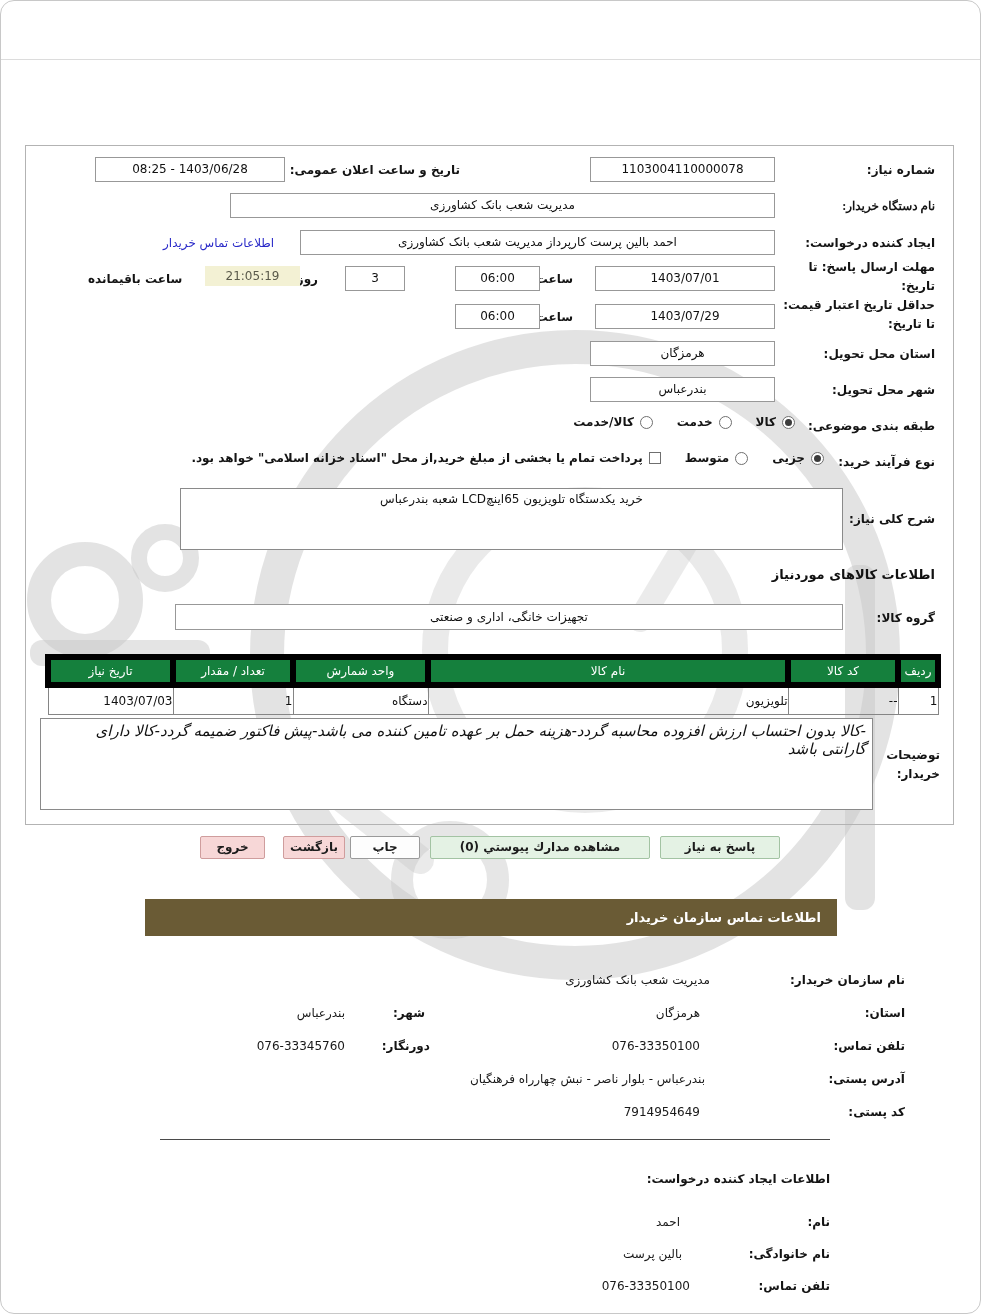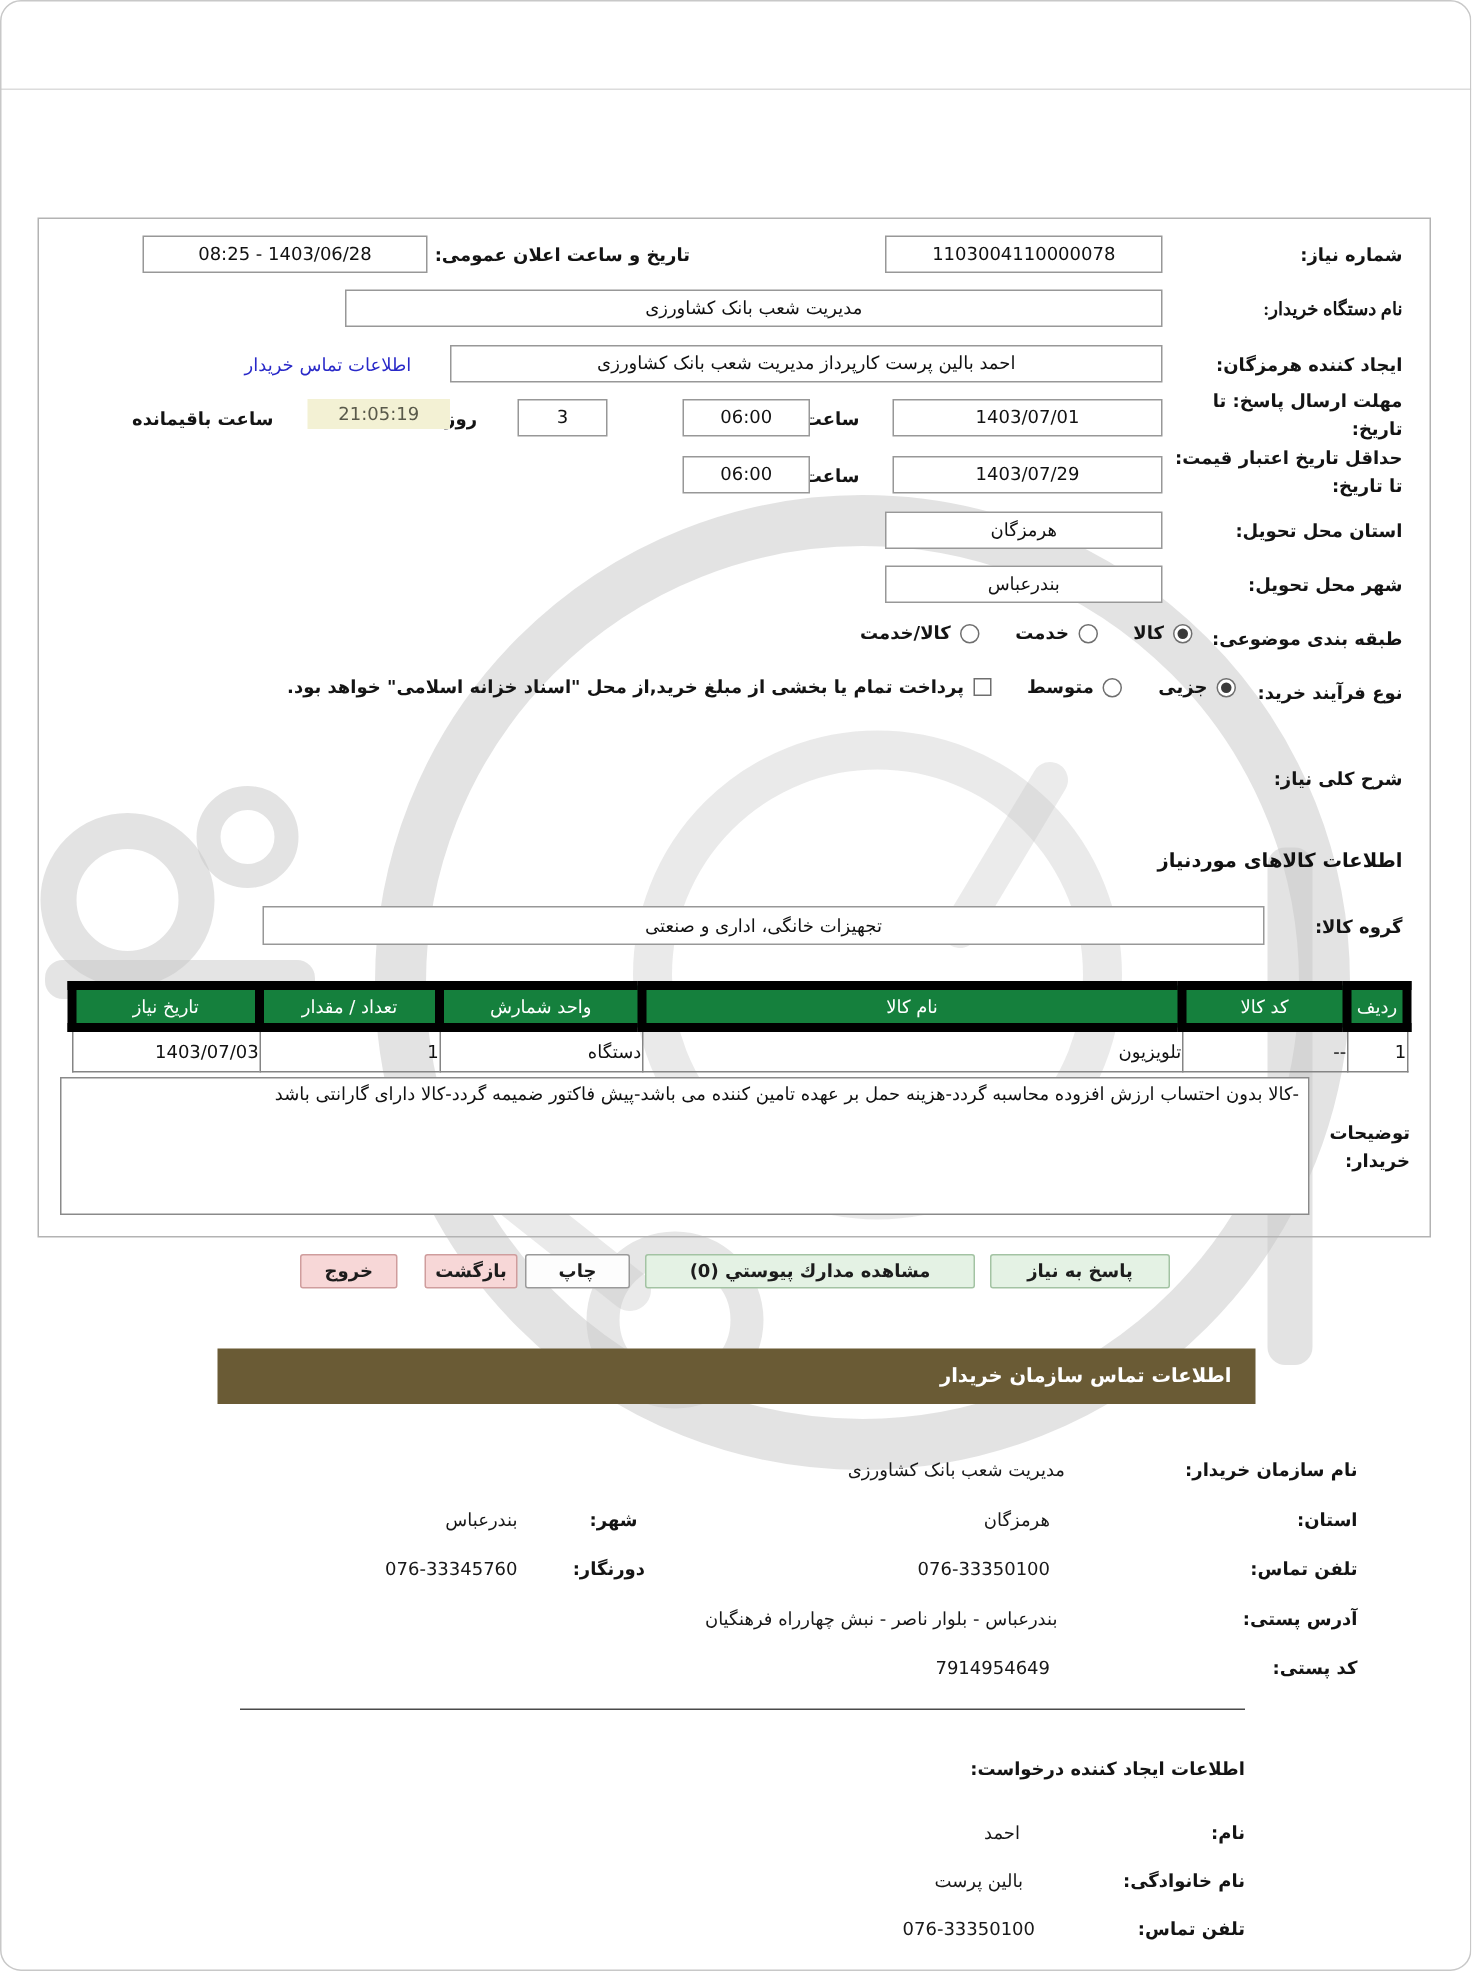--- a/index.html
+++ b/index.html
@@ -14,21 +14,21 @@
   .bar { position:absolute; height:37px; background:#6a5b35; color:#ffffff; font-size:13px; font-weight:bold;
          display:flex; align-items:center; padding:0 16px; }
   .form-box { position:absolute; border:1px solid #b3b3b3; background:transparent; }
   .lbl { position:absolute; font-size:12px; font-weight:bold; color:#141414; white-space:nowrap;text-align:center; }
   .lbl.wrap { white-space:normal; text-align:right; line-height:1.55; }
   .input { position:absolute; height:25px; line-height:23px; border:1px solid #989898; background:#ffffff;
            text-align:center; font-size:12px; color:#111; overflow:hidden; }
   .ta { position:absolute; border:1px solid #8a8a8a; background:#ffffff; font-size:12px; color:#111;
         padding:3px 6px; overflow:hidden; }
   .ta.center { text-align:center; }
-  .ta.small { font-size:12px; }
+  .ta.small { font-size:15px;font-style:italic; }
   .link { position:absolute; font-size:12px; color:#2929c8; white-space:nowrap; cursor:pointer; }
   .countdown { position:absolute; background:#f3f1d4; font-size:12px; color:#59594a; text-align:center;
                height:20px; line-height:20px; }
   .radio-group { position:absolute; display:flex; align-items:center; gap:24px; }
   .radio-item { display:flex; align-items:center; gap:6px; font-size:12px; font-weight:bold; color:#141414; cursor:pointer; white-space:nowrap; }
   .radio { width:13px; height:13px; border:1px solid #6f6f6f; border-radius:50%; background:#fff; position:relative; flex:0 0 auto; }
   .radio.checked::after { content:""; position:absolute; inset:2px; background:#3b3b3b; border-radius:50%; }
   .checkbox { width:12px; height:12px; border:1px solid #6f6f6f; background:#fff; flex:0 0 auto; }
   .btn { position:absolute; height:23px; line-height:21px; text-align:center; font-size:12px; font-weight:bold;
          border-radius:2px; cursor:pointer; color:#1c1c1c; white-space:nowrap; }
@@ -71,21 +71,21 @@
   <div class="form-box" style="left:25px; top:145px; width:929px; height:680px;"></div>
 
   <div class="lbl" style="top:163px; right:46px;">شماره نیاز:</div>
   <div class="input" style="left:590px; top:157px; width:185px;"><span class="ltr">1103004110000078</span></div>
   <div class="lbl" style="top:163px; right:521px;">تاریخ و ساعت اعلان عمومی:</div>
   <div class="input" style="left:95px; top:157px; width:190px;"><span class="ltr">08:25 - 1403/06/28</span></div>
 
   <div class="lbl" style="top:199px; right:46px;font-family:Liberation Serif, serif;">نام دستگاه خریدار:</div>
   <div class="input" style="left:230px; top:193px; width:545px;"><span>مدیریت شعب بانک کشاورزی</span></div>
 
-  <div class="lbl" style="top:236px; right:46px;">ایجاد کننده هرمزگان:</div>
+  <div class="lbl" style="top:236px; right:46px;">ایجاد کننده درخواست:</div>
   <div class="input" style="left:300px; top:230px; width:475px;"><span>احمد بالین پرست کارپرداز مدیریت شعب بانک کشاورزی</span></div>
   <div class="link" style="left:163px; top:236px;">اطلاعات تماس خریدار</div>
 
   <div class="lbl wrap" style="top:258px; right:46px; width:130px;">مهلت ارسال پاسخ: تا تاریخ:</div>
   <div class="input" style="left:595px; top:266px; width:180px;"><span class="ltr">1403/07/01</span></div>
   <div class="lbl" style="top:272px; right:408px;">ساعت</div>
   <div class="input" style="left:455px; top:266px; width:85px;"><span class="ltr">06:00</span></div>
   <div class="input" style="left:345px; top:266px; width:60px;"><span class="ltr">3</span></div>
   <div class="lbl" style="top:272px; right:663px;">روز</div>
   <div class="countdown" style="left:205px; top:266px; width:95px;"><span class="ltr">21:05:19</span></div>
@@ -129,20 +129,21 @@
       <span class="radio"></span>
       <span>متوسط</span>
     </label>
     <label class="radio-item">
       <span class="checkbox"></span>
       <span>پرداخت تمام یا بخشی از مبلغ خرید,از محل "اسناد خزانه اسلامی" خواهد بود.</span>
     </label>
   </div>
 
   <div class="lbl" style="top:512px; right:46px;">شرح کلی نیاز:</div>
+  <div class="ta center" style="left:180px; top:488px; width:663px; height:62px;"><span>خرید یکدستگاه تلویزیون 65اینچLCD شعبه بندرعباس</span></div>
 
   <div class="title" style="top:567px; right:46px;">اطلاعات کالاهای موردنیاز</div>
 
   <div class="lbl" style="top:611px; right:46px;">گروه کالا:</div>
   <div class="input" style="left:175px; top:604px; width:668px; height:26px; line-height:24px;"><span>تجهیزات خانگی، اداری و صنعتی</span></div>
 
   <table class="goods" style="left:45px; top:654px; width:890px;">
     <colgroup>
       <col style="width:40px">
         <col style="width:110px">

